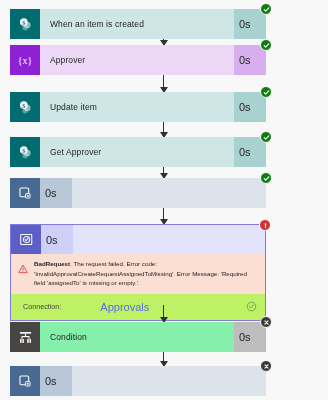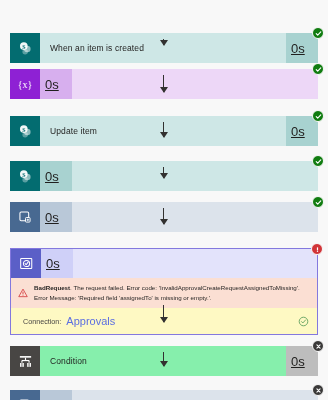--- a/index.html
+++ b/index.html
@@ -36,24 +36,23 @@
     height: 0;
     border-left: 4px solid transparent;
     border-right: 4px solid transparent;
     border-top: 6px solid #323130;
   }
 
   
   .card {
     position: absolute;
     left: 10px;
-    width: 308px;
+    width: 256px;
     box-sizing: border-box;
     background: #ffffff;
-    margin-top: 24px;
   }
   .card-row {
     display: flex;
     align-items: stretch;
     height: 30px;
     position: relative;
   }
   .card-icon {
     width: 30px;
     min-width: 30px;
@@ -73,24 +72,23 @@
     white-space: nowrap;
     overflow: hidden;
   }
   .card-duration {
     width: 32px;
     min-width: 32px;
     display: flex;
     align-items: center;
     justify-content: flex-start;
     padding-left: 5px;
-    font-size: 13px;
+    font-size: 11px;
     color: #201f1e;
     box-sizing: border-box;
-    text-decoration: underline;
   }
 
   
   .badge {
     position: absolute;
     right: -6px;
     top: -6px;
     width: 12px;
     height: 12px;
     border-radius: 50%;
@@ -123,23 +121,24 @@
     font-size: 6.2px;
     line-height: 1.55;
     color: #201f1e;
     padding-left: 4px;
     padding-right: 4px;
   }
   .error-text .err-code { font-weight: bold; }
   .connection-row {
     display: flex;
     align-items: center;
-    background: #fef9c3;
+    background: #bef264;
     height: 26px;
     padding: 0 8px 0 12px;
+    gap: 34px;
   }
   .connection-label {
     font-size: 7.2px;
     color: #484644;
   }
   .connection-value {
     font-size: 11px;
     color: #5b6ee1;
     padding-left: 5px;
     cursor: pointer;
@@ -173,20 +172,21 @@
     <div class="connector" style="top:39px;height:6px;background:#323130">
       <div class="arrowhead"></div>
     </div>
     <div class="card" style="top:45px;">
       <div class="card-row" style="background:#EDD7F7">
         <div class="card-icon" style="background:#8E21D4">
           <svg width="20" height="14" viewBox="0 0 24 16">
             <text x="12" y="12.4" font-family="Liberation Serif, serif" font-size="12" fill="#fff" text-anchor="middle">{x}</text>
           </svg>
         </div>
+        <div class="card-title">Approver</div>
         <div class="card-duration" style="background:#D7AFEE">0s</div>
         <div class="badge" style="background:#107C10">
           <svg width="7" height="7" viewBox="0 0 8 8">
             <path d="M1.4 4.1 L3.1 5.9 L6.6 2.2" fill="none" stroke="#fff" stroke-width="1.3" stroke-linecap="round" stroke-linejoin="round"></path>
           </svg>
         </div>
       </div>
     </div>
     <div class="connector" style="top:75px;height:17px;background:#323130">
       <div class="arrowhead"></div>
@@ -216,20 +216,21 @@
     <div class="card" style="top:137px;">
       <div class="card-row" style="background:#CEE7E6">
         <div class="card-icon" style="background:#036C70">
           <svg width="15" height="15" viewBox="0 0 16 16">
             <circle cx="6.2" cy="5.4" r="4.1" fill="#fff" opacity="0.95"></circle>
             <circle cx="9.9" cy="8.6" r="3.5" fill="#fff" opacity="0.55"></circle>
             <circle cx="7.6" cy="11.4" r="2.9" fill="#fff" opacity="0.35"></circle>
             <text x="6.2" y="8.0" font-family="Liberation Serif, serif" font-size="6.4" font-weight="bold" fill="#036C70" text-anchor="middle">S</text>
           </svg>
         </div>
+        <div class="card-title">Get Approver</div>
         <div class="card-duration" style="background:#A8D2D0">0s</div>
         <div class="badge" style="background:#107C10">
           <svg width="7" height="7" viewBox="0 0 8 8">
             <path d="M1.4 4.1 L3.1 5.9 L6.6 2.2" fill="none" stroke="#fff" stroke-width="1.3" stroke-linecap="round" stroke-linejoin="round"></path>
           </svg>
         </div>
       </div>
     </div>
     <div class="connector" style="top:167px;height:11px;background:#323130">
       <div class="arrowhead"></div>

